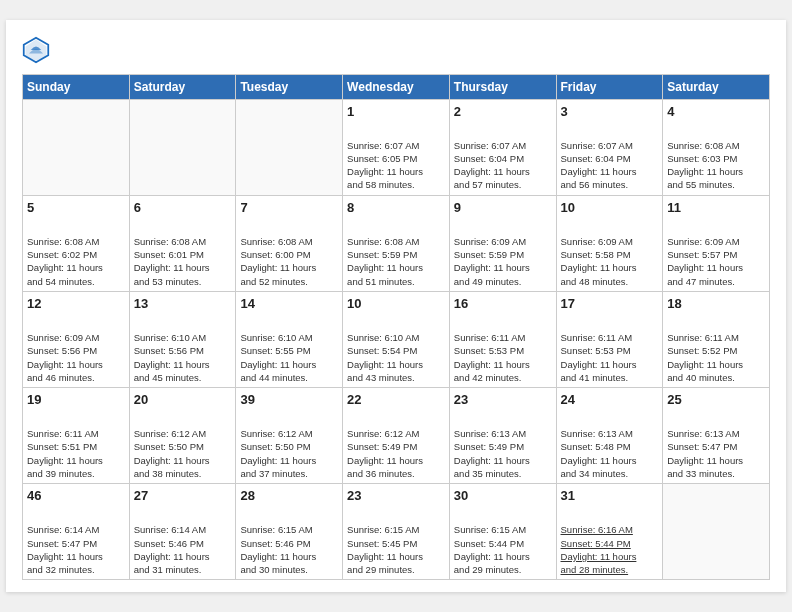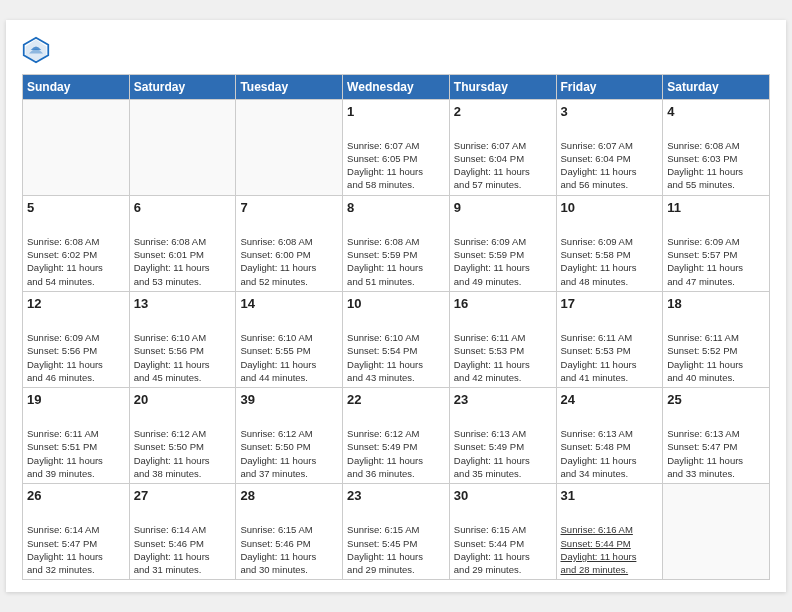--- a/index.html
+++ b/index.html
@@ -310,21 +310,21 @@
           <td>
             <span class="day-num">25</span>
             <div class="day-info" style="white-space: pre-line;">Sunrise: 6:13 AM
 Sunset: 5:47 PM
 Daylight: 11 hours
 and 33 minutes.</div>
           </td>
         </tr>
         <tr>
           <td>
-            <span class="day-num">26</span>
+            <span class="day-num">46</span>
             <div class="day-info" style="white-space: pre-line;">Sunrise: 6:14 AM
 Sunset: 5:47 PM
 Daylight: 11 hours
 and 32 minutes.</div>
           </td>
           <td>
             <span class="day-num">27</span>
             <div class="day-info" style="white-space: pre-line;">Sunrise: 6:14 AM
 Sunset: 5:46 PM
 Daylight: 11 hours

